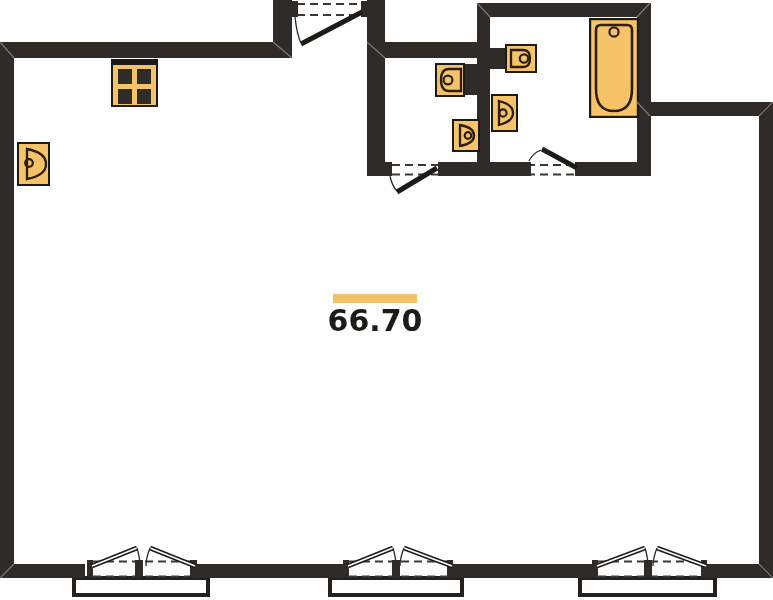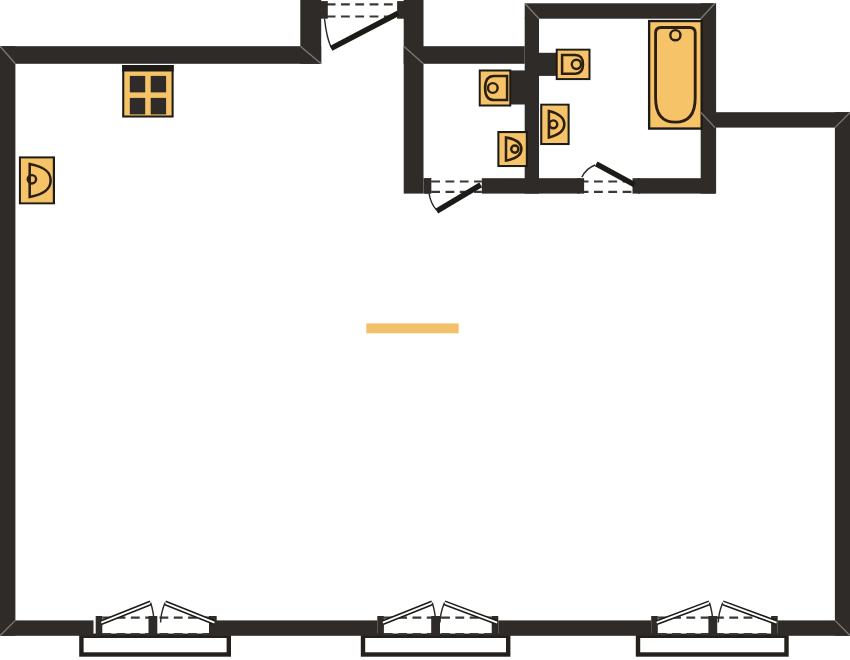--- a/index.html
+++ b/index.html
@@ -181,15 +181,16 @@
       <line class="miter" x1="650" y1="3" x2="637" y2="17"></line>
       <line class="miter" x1="477" y1="3" x2="490" y2="17"></line>
       <line class="miter" x1="637" y1="102" x2="650" y2="116"></line>
       <line class="miter" x1="273" y1="42" x2="292" y2="58"></line>
       <line class="miter" x1="367" y1="42" x2="385" y2="58"></line>
     </g>
   </svg>
 
   <div class="area-label">
     <div class="area-bar"></div>
+    <div class="area-text">66.70</div>
   </div>
 
 </div>
 
 </body></html>

